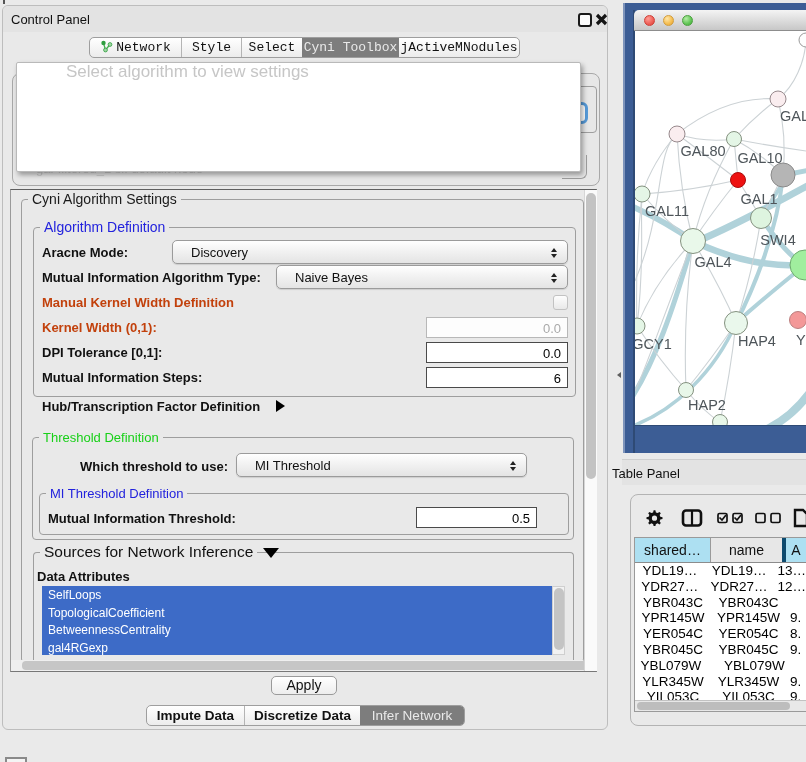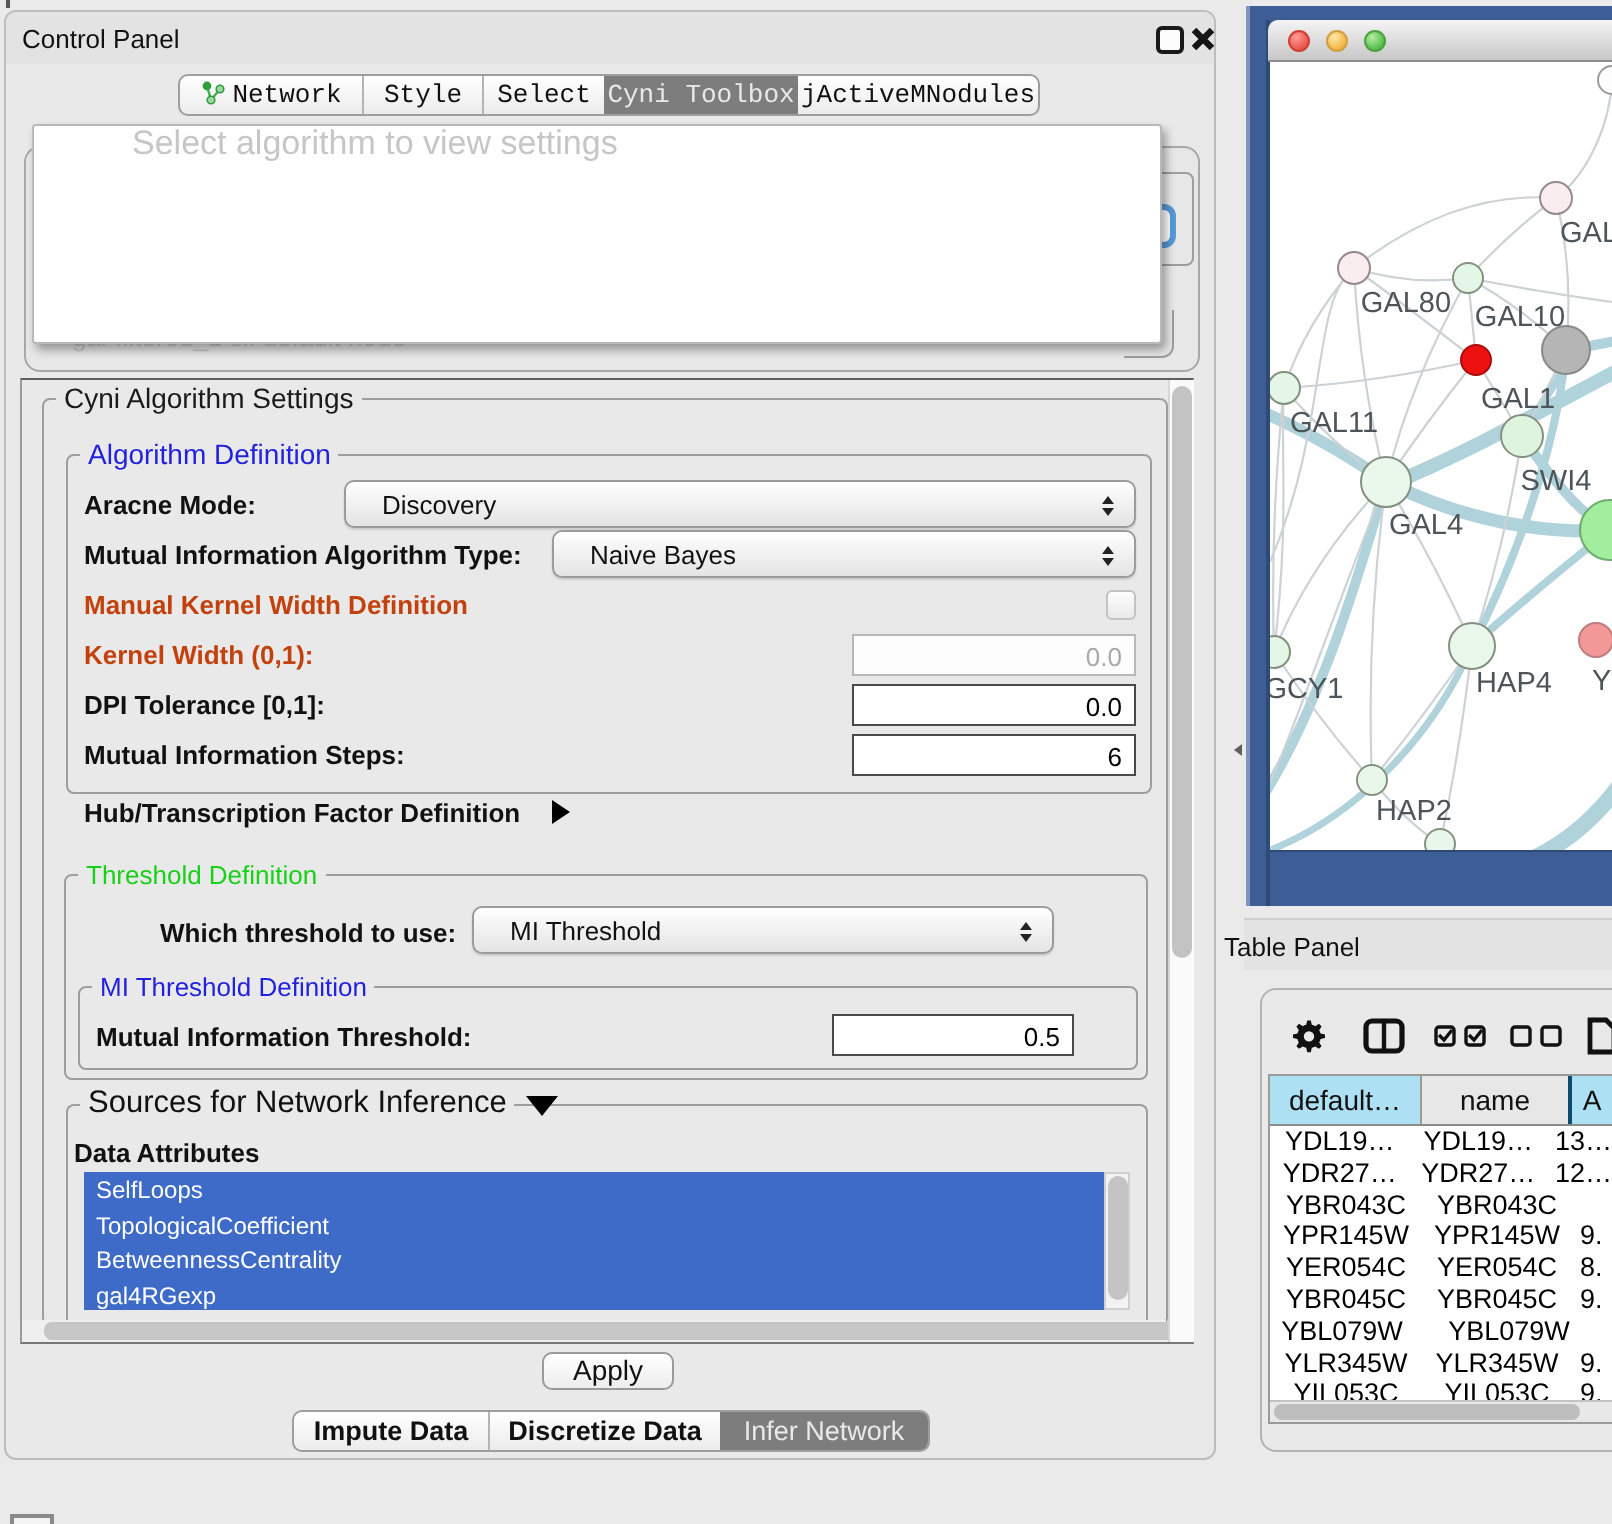--- a/index.html
+++ b/index.html
@@ -249,22 +249,22 @@
     <rect x="111" y="5.5" width="9" height="9" rx="1.5" stroke-width="1.7"></rect>
     <rect x="126" y="5.5" width="9" height="9" rx="1.5" stroke-width="1.7"></rect>
     <path d="M74.5,9.5 l2.5,2.5 l4,-5" stroke-width="1.7" fill="none"></path>
     <path d="M89.5,9.5 l2.5,2.5 l4,-5" stroke-width="1.7" fill="none"></path>
     <path d="M150,2 h8 l4,4 v12 h-12 z" stroke-width="2.4"></path>
   </g>
 </svg>
 
 <div class="abs" style="left:634px;top:537px;width:172px;height:175px;background:#fff;border:1px solid #9a9a9a;border-right:none;box-sizing:border-box;overflow:hidden;">
   <div style="display:flex;height:24px;border-bottom:1px solid #8c8c8c;font-size:14px;color:#111;text-align:center;line-height:24px;">
-    <div style="width:76px;background:#ade0f2;border-right:1px solid #9a9a9a;box-sizing:border-box;">default…</div>
-    <div style="width:75px;background:#e7e7e7;border-right:2px solid #0c4a6e;box-sizing:border-box;">name</div>
+    <div style="width:76px;background:#ade0f2;border-right:1px solid #9a9a9a;box-sizing:border-box;">shared…</div>
+    <div style="width:75px;background:#e7e7e7;border-right:4px solid #0c4a6e;box-sizing:border-box;">name</div>
     <div style="flex:1;background:#ade0f2;">A</div>
   </div>
   <div id="rows" style="font-size:13.5px;color:#000;">
       <div style="display:flex;height:15.8px;line-height:15.8px;">
         <div style="width:76px;text-align:center;">YDL19…</div>
         <div style="width:75px;text-align:center;">YDL19…</div>
         <div style="flex:1;padding-left:4px;">13…</div>
       </div>
       <div style="display:flex;height:15.8px;line-height:15.8px;">
         <div style="width:76px;text-align:center;">YDR27…</div>

